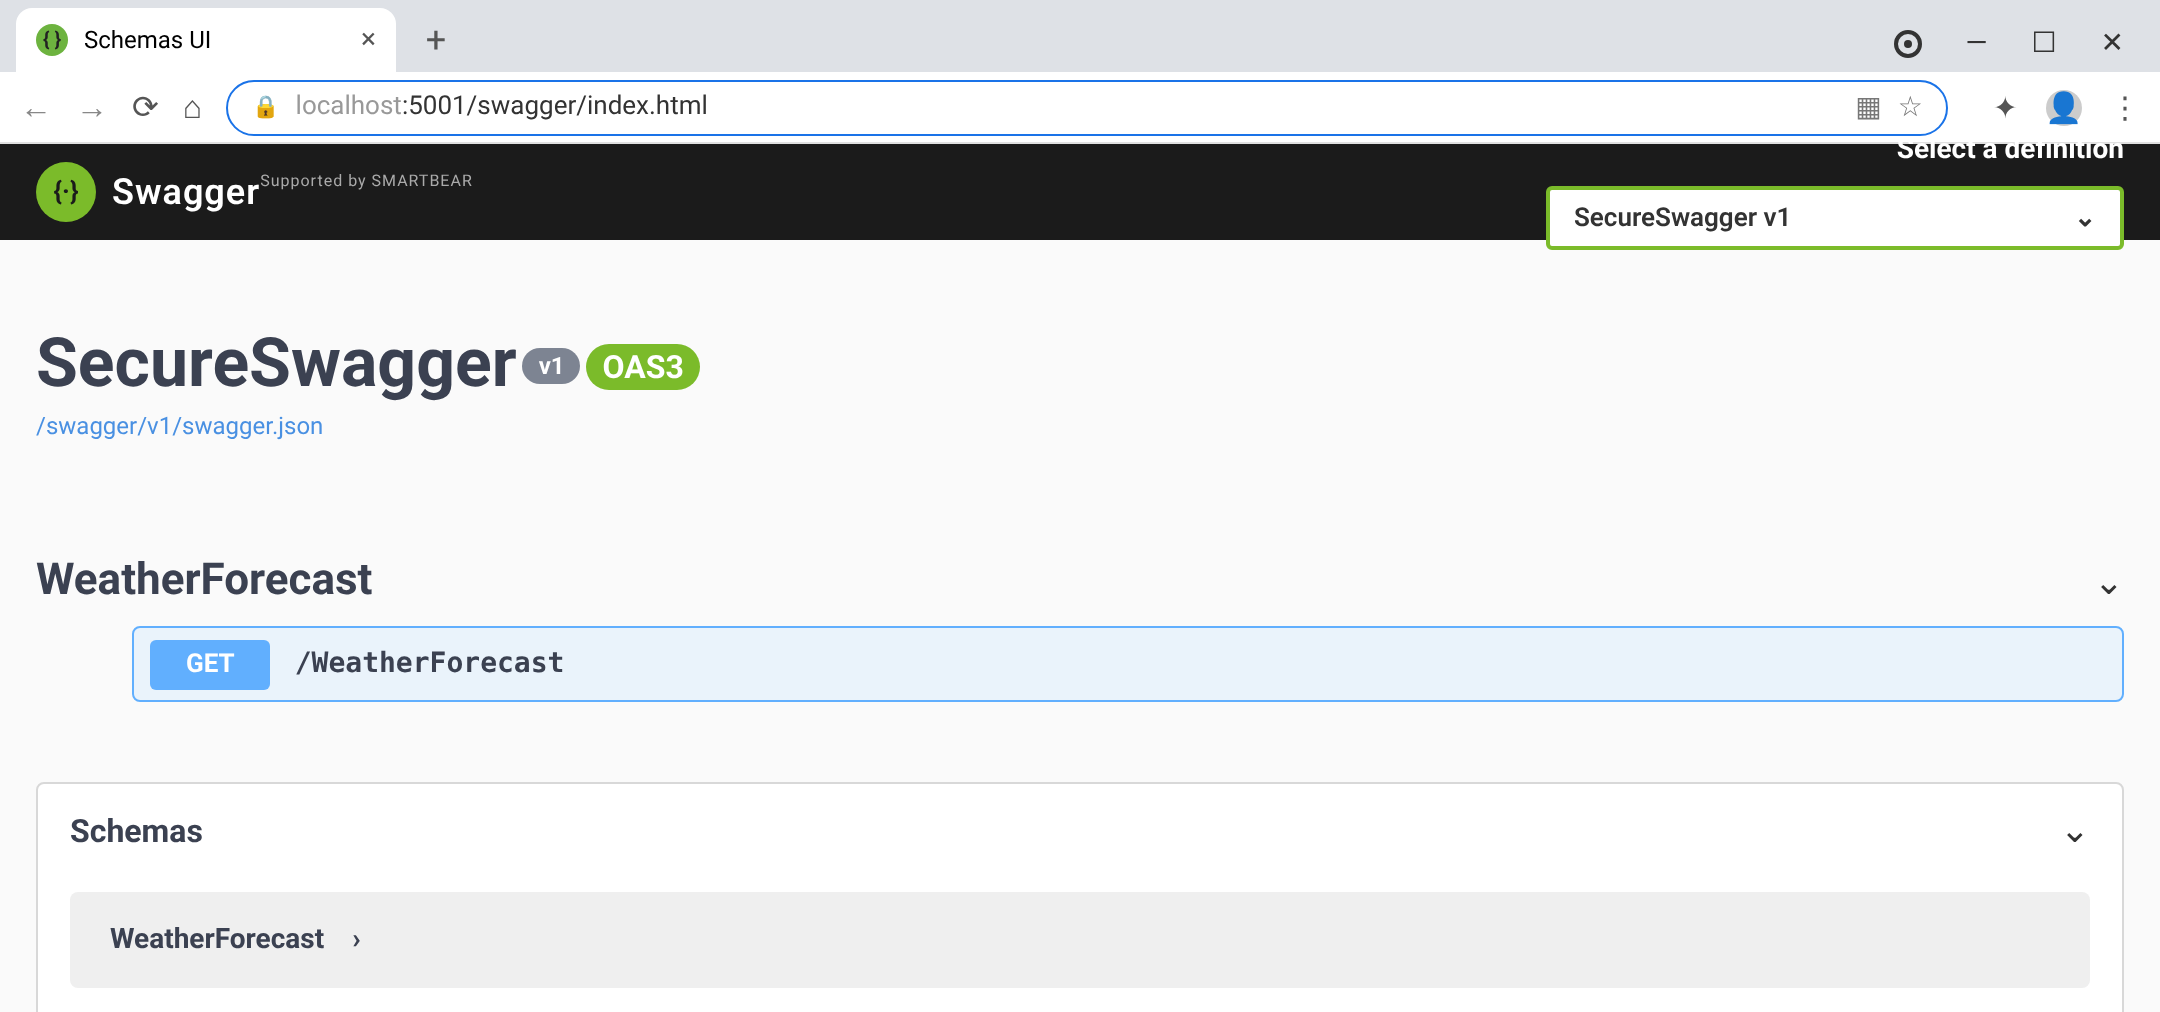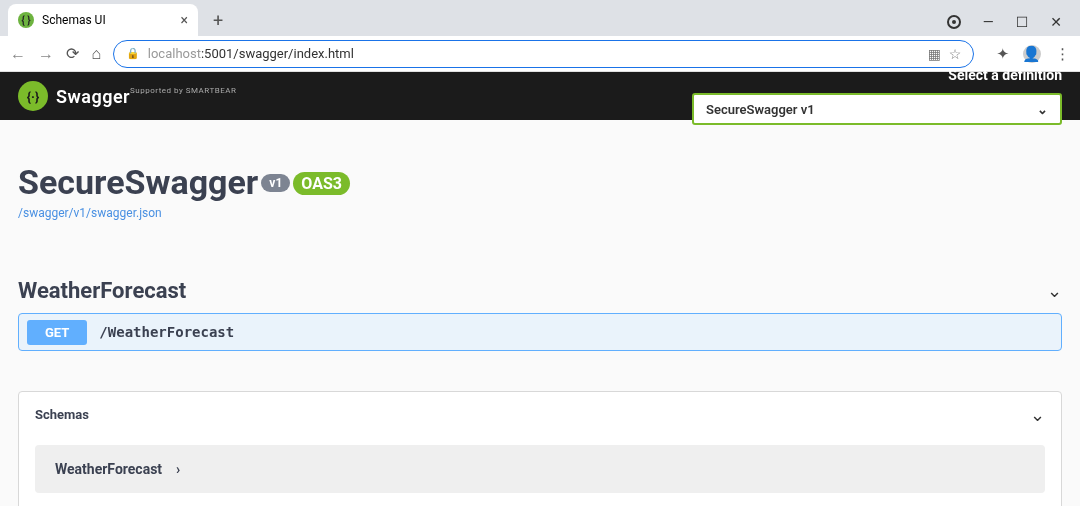--- a/index.html
+++ b/index.html
@@ -23,36 +23,36 @@
   .right-icons { display:flex; align-items:center; gap:14px; margin-left:10px; }
   .right-icons span { color:#555; font-size:15px; cursor:pointer; }
   .swagger-header { height:48px; background:#1b1b1b; display:flex; align-items:center; padding:0 18px; }
   .swagger-logo { display:flex; align-items:center; gap:8px; }
   .logo-mark { width:30px; height:30px; border-radius:50%; background:#7bbb2a; display:flex; align-items:center; justify-content:center; color:#1b1b1b; font-weight:bold; font-size:13px; }
   .logo-text { display:flex; flex-direction:row; color:#fff; }
   .logo-text .main { font-size:18px; font-weight:600; letter-spacing:0.5px; }
   .logo-text .sub { font-size:8px; color:#aaa; letter-spacing:0.5px; }
   .def-section { margin-left:auto; display:flex; align-items:flex-end; gap:10px;flex-direction:column; }
   .def-label { color:#fff; font-size:14px; font-weight:700; }
-  .def-select { width:370px; height:32px; border:2px solid #7bbb2a; background:#fff; border-radius:3px; display:flex; align-items:center; justify-content:space-between; padding:0 12px; font-size:13px; font-weight:600; color:#333; cursor:pointer;gap:32px; }
+  .def-select { width:289px; height:32px; border:2px solid #7bbb2a; background:#fff; border-radius:3px; display:flex; align-items:center; justify-content:space-between; padding:0 12px; font-size:13px; font-weight:600; color:#333; cursor:pointer;gap:32px; }
   .content { padding:20px 18px; background:#fafafa; }
   .api-title { display:flex; align-items:center; gap:3px; margin-top:22px; }
   .api-title h1 { font-size:34px; font-weight:700; color:#3b4151; }
   .badge-v { background:#7d8492; color:#fff; font-size:12px; font-weight:700; border-radius:12px; padding:2px 8px; margin-top:2px; }
   .badge-oas { background:#7bbb2a; color:#fff; font-size:16px; font-weight:700; border-radius:12px; padding:2px 8px; margin-top:2px; }
   .spec-link { font-size:12px; color:#4990e2; margin-top:4px; cursor:pointer; }
   .section-head { display:flex; align-items:center; justify-content:space-between; margin-top:58px; }
   .section-head h2 { font-size:22px; font-weight:700; color:#3b4151; }
   .chev { font-size:18px; color:#333; cursor:pointer; }
-  .endpoint { margin-top:10px; border:1px solid #61affe; background:#eaf3fb; border-radius:4px; height:38px; display:flex; align-items:center; padding:0 8px; gap:12px; cursor:pointer; }
+  .endpoint { margin-top:10px; border:1px solid #61affe; background:#eaf3fb; border-radius:4px; height:38px; display:flex; align-items:center; padding:0 8px; gap:12px; cursor:pointer;margin-left:48px; }
   .method-get { background:#61affe; color:#fff; font-weight:700; font-size:13px; border-radius:3px; padding:5px 18px; }
   .path { font-family:ui-monospace,Menlo,Consolas,monospace; font-size:14px; font-weight:700; color:#3b4151; }
   .schemas-box { margin-top:40px; border:1px solid #d8d8d8; border-radius:4px; background:#fff; }
   .schemas-head { display:flex; align-items:center; justify-content:space-between; padding:12px 16px; cursor:pointer; }
-  .schemas-head h3 { font-size:13px; font-weight:700; color:#3b4151; }
+  .schemas-head h3 { font-size:16px; font-weight:700; color:#3b4151; }
   .schema-item { margin:8px 16px 16px 16px; background:#efefef; border-radius:4px; height:48px; display:flex; align-items:center; padding:0 20px; gap:14px; cursor:pointer; }
   .schema-item span.name { font-size:14px; font-weight:700; color:#3b4151; }
   .schema-item span.arrow { font-size:14px; font-weight:700; color:#3b4151; }
   .omni-ico { color:#777; font-size:14px; }
   .avatar { width:18px; height:18px; border-radius:50%; background:#ccc; display:inline-flex; align-items:center; justify-content:center; font-size:11px; color:#666; }
 </style>
 </head>
 <body>
 
 <div class="titlebar">

